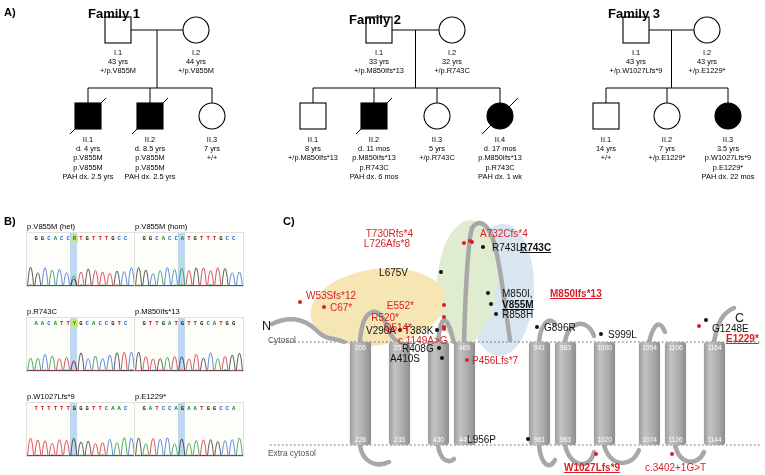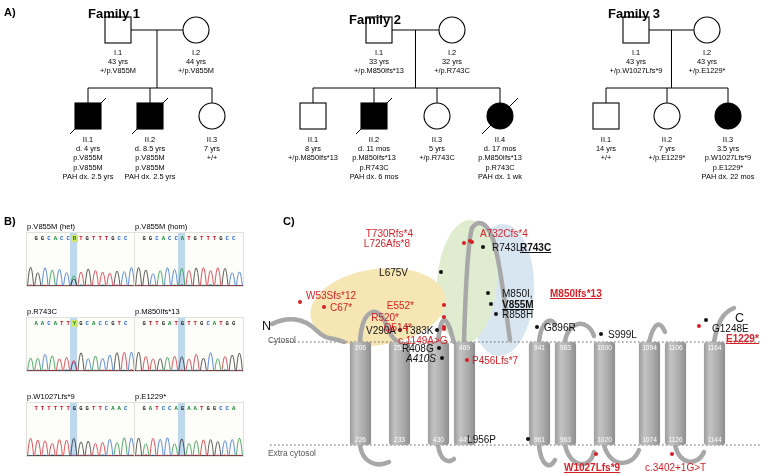--- a/index.html
+++ b/index.html
@@ -428,21 +428,21 @@
       <div class="vlabel red" style="left: 72px; top: 90px;">C67*</div>
       <div class="dot red" style="left: 64px; top: 93px;"></div>
       <div class="vlabel" style="left: 108px; top: 113px;">V290A</div>
       <div class="dot" style="left: 140px; top: 116px;"></div>
       <div class="vlabel" style="left: 146px; top: 113px;">T383K</div>
       <div class="dot" style="left: 177px; top: 116px;"></div>
       <div class="vlabel red" style="left: 140px; top: 123px;">c.1149A&gt;G</div>
       <div class="dot red" style="left: 184px; top: 115px;"></div>
       <div class="vlabel" style="left: 144px; top: 131px;">R408G</div>
       <div class="dot" style="left: 179px; top: 134px;"></div>
-      <div class="vlabel" style="left: 148px; top: 141px; font-style: italic;">A410S</div>
+      <div class="vlabel" style="left: 132px; top: 141px;">A410S</div>
       <div class="dot" style="left: 182px; top: 144px;"></div>
       <div class="vlabel red" style="top: 110px; right: 353px;">Q514*</div>
       <div class="dot red" style="left: 184px; top: 113px;"></div>
       <div class="vlabel red" style="top: 100px; right: 366px;">R520*</div>
       <div class="dot red" style="left: 184px; top: 103px;"></div>
       <div class="vlabel red" style="top: 88px; right: 351px;">E552*</div>
       <div class="dot red" style="left: 184px; top: 91px;"></div>
       <div class="vlabel" style="top: 55px; right: 357px;">L675V</div>
       <div class="dot" style="left: 181px; top: 58px;"></div>
       <div class="vlabel red" style="top: 26px; right: 355px;">L726Afs*8</div>

